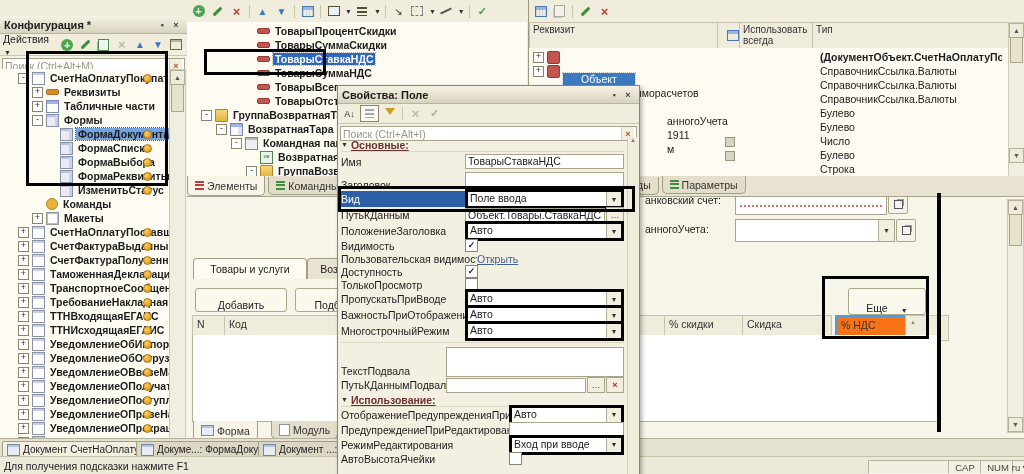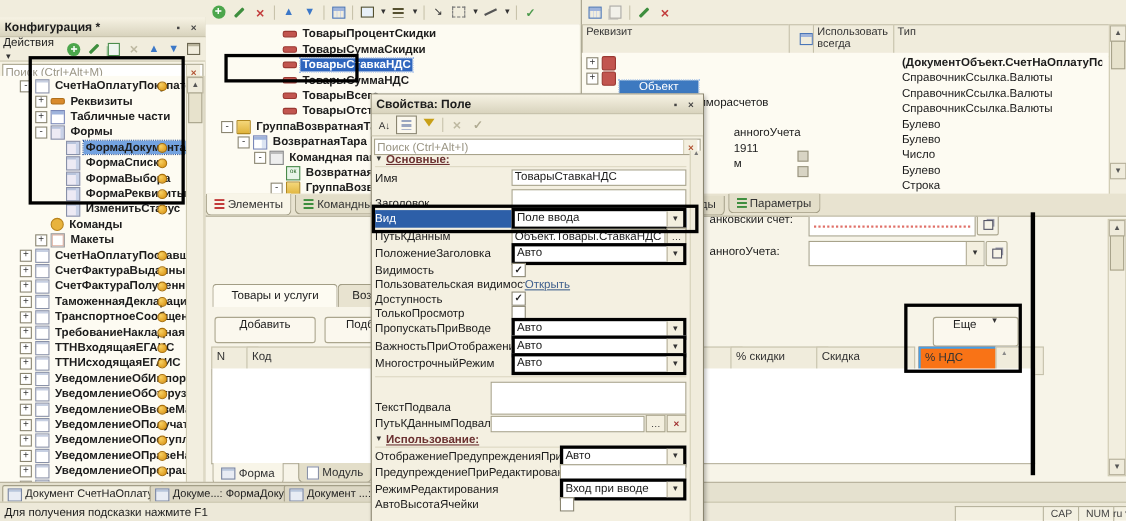--- a/index.html
+++ b/index.html
@@ -85,21 +85,21 @@
   .gname{padding:0 18px;overflow:hidden;margin-top:44px;}
   .gname.frag{margin-left:88px;}
   .gname.sel{background:#3D79C0;color:#fff;outline:1px dotted #A8C4E8;}
   .guse{display:none;position:absolute;left:196px;top:3px;width:8px;height:8px;background:#D8D4C4;border:1px solid #9A9580;}
   .guse.usebox{display:block;}
   .gtype{position:absolute;left:291px;width:182px;overflow:hidden;white-space:nowrap;}
   .gtype.bold{font-weight:bold;}
   
   .fp{position:absolute;left:187px;top:196px;width:837px;height:242px;background:#F7F4E8;border-top:1px solid #A8A38B;overflow:hidden;}
   .fbtn{position:absolute;background:#FBF8EE;border:1px solid #ABA68E;border-radius:3px;
-        display:flex;align-items:flex-start;justify-content:center;gap:4px;color:#222;}
+        display:flex;align-items:flex-end;justify-content:center;gap:4px;color:#222;}
   .ftab{position:absolute;height:20px;background:#E8E3D0;border:1px solid #A29D85;border-bottom:none;border-radius:4px 4px 0 0;
         display:flex;align-items:center;justify-content:center;}
   .ftab.on{background:#FDFBF2;}
   .thc{position:absolute;height:20px;background:#F0ECDC;border:1px solid #C6C1AB;padding:2px 4px;font-size:10.5px;color:#333;overflow:hidden;}
   .fld{position:absolute;background:#fff;border:1px solid #A8A38B;}
   .dashred{position:absolute;left:4px;right:4px;top:55%;border-bottom:2px dotted #E07068;}
   .combo-d{position:absolute;right:0;top:0;bottom:0;width:15px;background:#F3EFDF;border-left:1px solid #B5B09A;
            display:flex;align-items:center;justify-content:center;}
   .combo-d::before{content:"▼";font-size:7px;color:#333;}
   .openbtn{position:absolute;background:#F6F3E7;border:1px solid #ABA68E;border-radius:2px;display:flex;align-items:center;justify-content:center;}

